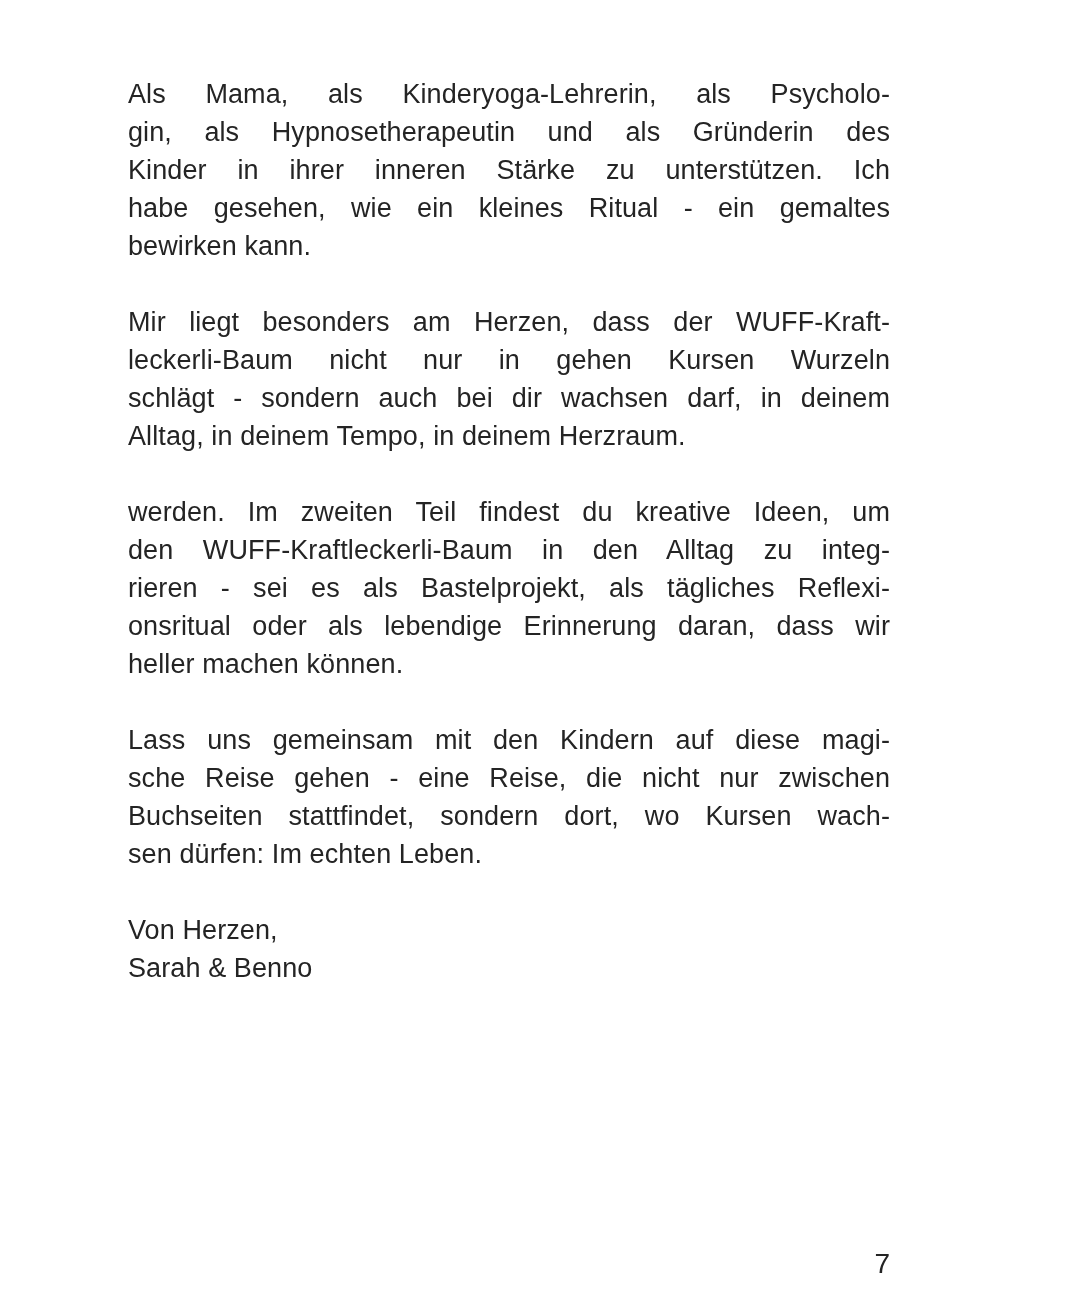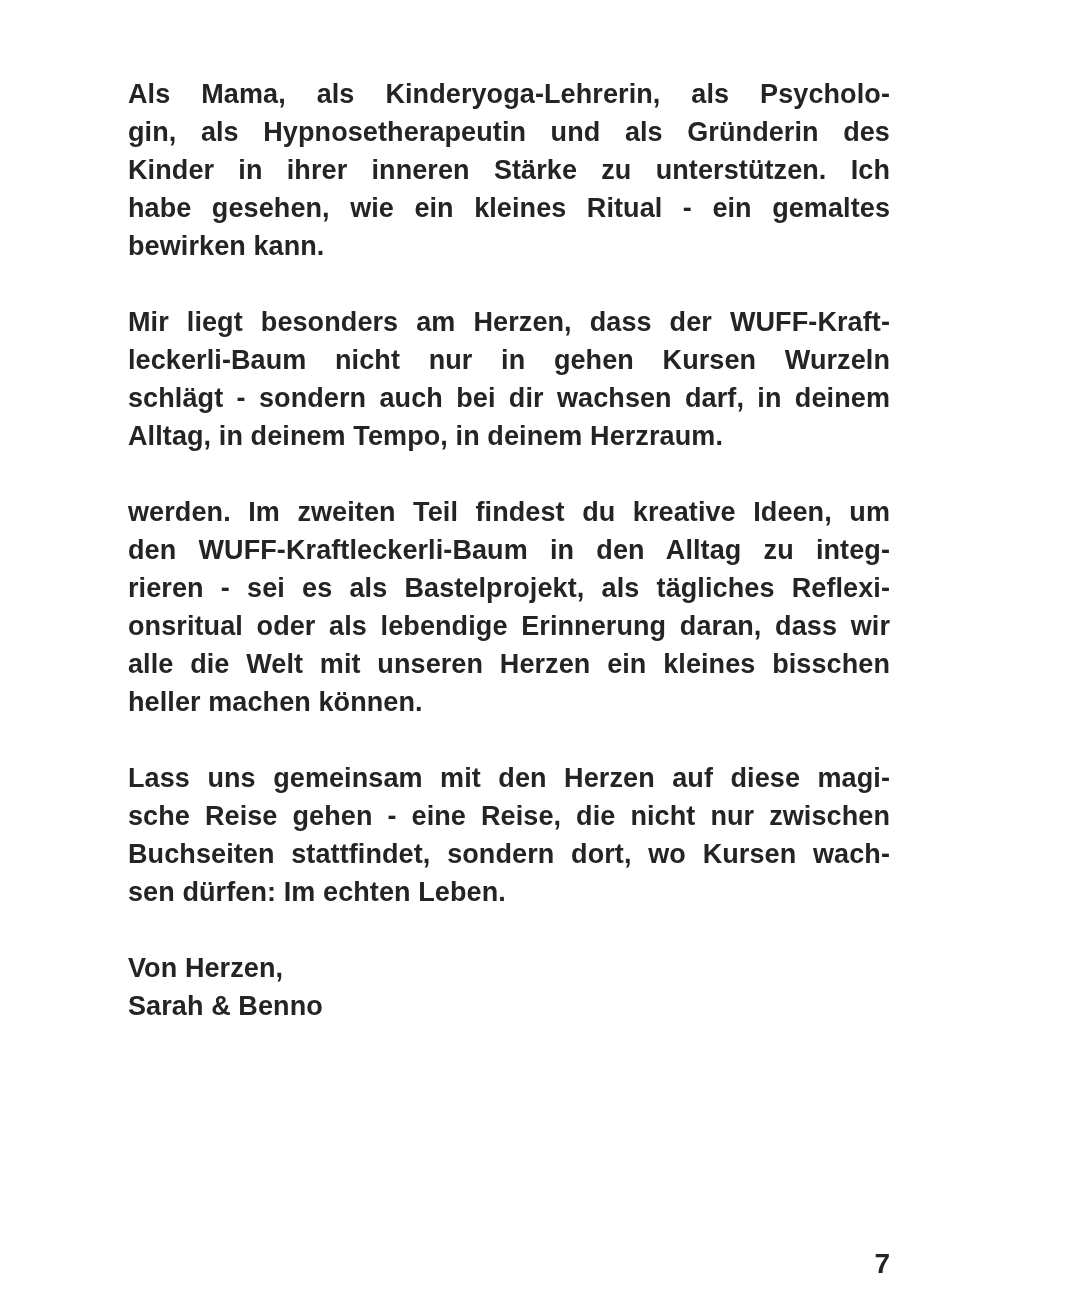--- a/index.html
+++ b/index.html
@@ -17,21 +17,20 @@
     position: relative;
     font-family: "Liberation Sans", "DejaVu Sans", sans-serif;
     color: var(--text);
     overflow: hidden;
   }
   .page {
     box-sizing: border-box;
     width: 1080px;
     height: 1307px;
     padding: 75px 190px 0 128px;
-    font-weight: bold;
   }
   .para {
     margin: 0 0 38px 0;
     padding: 0;
   }
   .line {
     font-size: 27px;
     line-height: 38px;
     height: 38px;
     overflow: hidden;
@@ -74,26 +73,25 @@
     <div class="line jline">leckerli-Baum nicht nur in gehen Kursen Wurzeln</div>
     <div class="line jline">schlägt - sondern auch bei dir wachsen darf, in deinem</div>
     <div class="line lline">Alltag, in deinem Tempo, in deinem Herzraum.</div>
   </section>
 
   <section class="para">
     <div class="line jline">werden. Im zweiten Teil findest du kreative Ideen, um</div>
     <div class="line jline">den WUFF-Kraftleckerli-Baum in den Alltag zu integ-</div>
     <div class="line jline">rieren - sei es als Bastelprojekt, als tägliches Reflexi-</div>
     <div class="line jline">onsritual oder als lebendige Erinnerung daran, dass wir</div>
-    <div class="line jline">alle die Welt mit unseren Herzen ein kleines bisschen</div>
     <div class="line lline">heller machen können.</div>
   </section>
 
   <section class="para">
-    <div class="line jline">Lass uns gemeinsam mit den Herzen auf diese magi-</div>
+    <div class="line jline">Lass uns gemeinsam mit den Kindern auf diese magi-</div>
     <div class="line jline">sche Reise gehen - eine Reise, die nicht nur zwischen</div>
     <div class="line jline">Buchseiten stattfindet, sondern dort, wo Kursen wach-</div>
     <div class="line lline">sen dürfen: Im echten Leben.</div>
   </section>
 
   <section class="para">
     <div class="line lline">Von Herzen,</div>
     <div class="line lline">Sarah &amp; Benno</div>
   </section>
 

